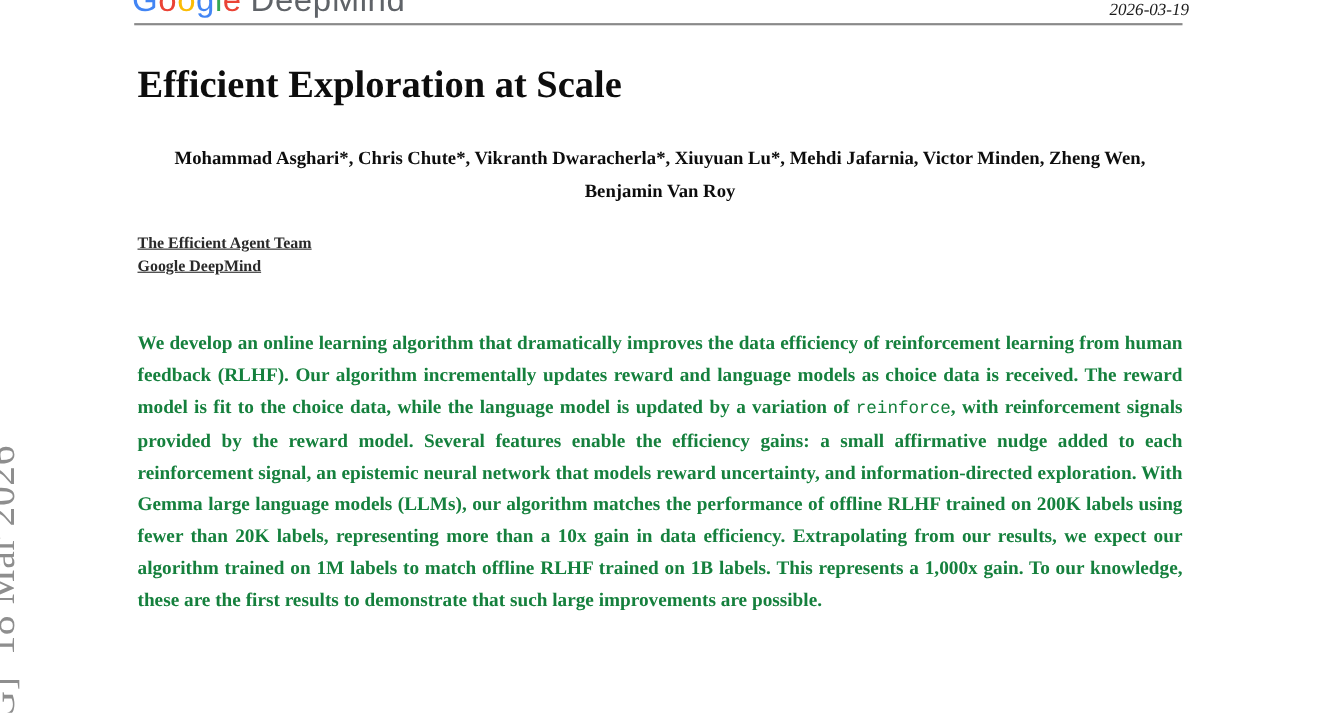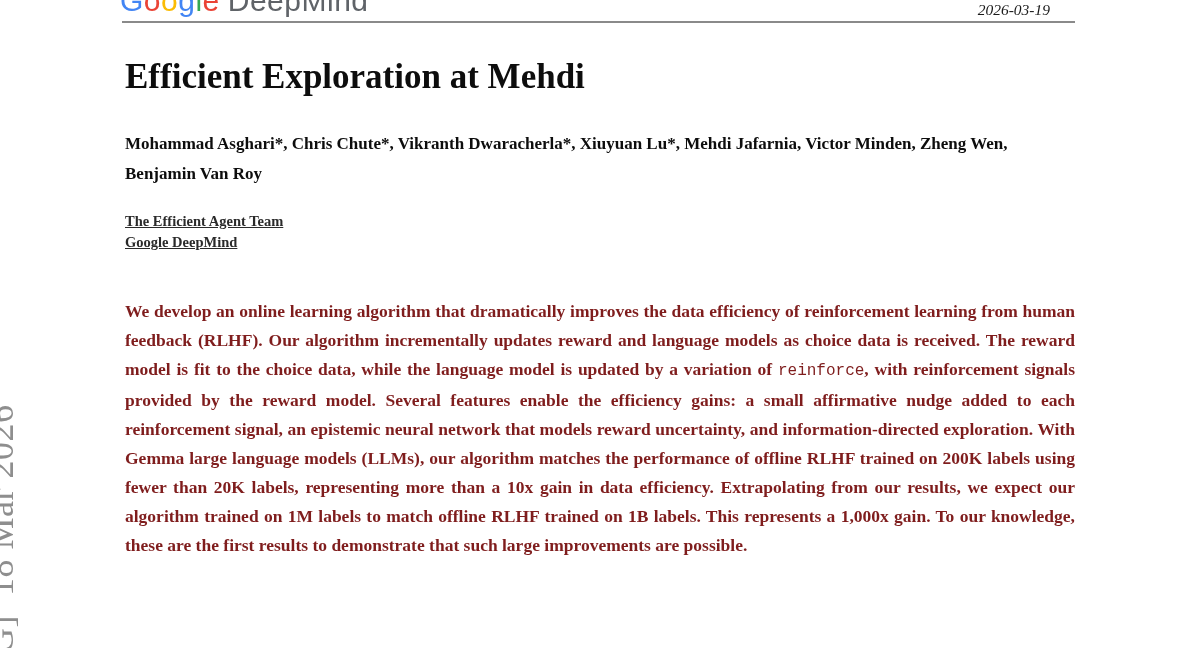--- a/index.html
+++ b/index.html
@@ -39,21 +39,21 @@
     font-size: 30px;
     font-weight: 500;
     letter-spacing: 0.5px;
     line-height: 30px;
     white-space: nowrap;
   }
   .logo .suffix { margin-left: 8px; }
   .header-date {
     position: absolute;
     top: 1px;
-    right: 150px;
+    right: 119px;
     font-style: italic;
     font-size: 15.5px;
     color: #1a1a1a;
   }
   .header-rule {
     position: absolute;
     top: 21px;
     left: 122px;
     width: 953px;
     height: 2px;
@@ -73,36 +73,37 @@
     line-height: 42px;
     font-weight: bold;
     color: #0d0d0d;
   }
   .authors {
     margin: 31px 0 0 0;
     font-size: 17px;
     line-height: 30px;
     font-weight: bold;
     color: #0d0d0d;
+    text-align: center;
   }
   .team-block {
     margin: 22px 0 0 0;
     font-size: 14.5px;
     line-height: 21px;
     font-weight: bold;
     color: #2a2a2a;
     text-decoration: underline;
   }
   .abstract {
     margin: 44px 0 0 0;
     font-size: 17.5px;
     line-height: 29px;
     font-weight: bold;
     text-align: justify;
-    color: #7f1d1d;
+    color: #15803d;
   }
   .abstract code {
     font-family: "Liberation Mono", "DejaVu Sans Mono", monospace;
     font-weight: normal;
     font-size: 16px;
   }
 </style>
 </head>
 <body>
 
@@ -112,21 +113,21 @@
 
   <div class="logo">
     <span><span style="color: rgb(66, 133, 244);">G</span><span style="color: rgb(234, 67, 53);">o</span><span style="color: rgb(251, 188, 5);">o</span><span style="color: rgb(66, 133, 244);">g</span><span style="color: rgb(52, 168, 83);">l</span><span style="color: rgb(234, 67, 53);">e</span></span><span class="suffix" style="color: rgb(95, 99, 104);">DeepMind</span>
   </div>
 
   <div class="header-date">2026-03-19</div>
 
   <div class="header-rule" style="background: rgb(138, 138, 138);"></div>
 
   <div class="main">
-    <h1 class="title">Efficient Exploration at Mehdi</h1>
+    <h1 class="title">Efficient Exploration at Scale</h1>
 
     <p class="authors">Mohammad Asghari*, Chris Chute*, Vikranth Dwaracherla*, Xiuyuan Lu*, Mehdi Jafarnia, Victor Minden, Zheng Wen, Benjamin Van Roy</p>
 
     <div class="team-block">
       <div>The Efficient Agent Team</div>
       <div>Google DeepMind</div>
     </div>
 
     <p class="abstract">
       <span>We develop an online learning algorithm that dramatically improves the data efficiency of reinforcement learning from human feedback (RLHF). Our algorithm incrementally updates reward and language models as choice data is received. The reward model is fit to the choice data, while the language model is updated by a variation of </span><code>reinforce</code><span>, with reinforcement signals provided by the reward model. Several features enable the efficiency gains: a small affirmative nudge added to each reinforcement signal, an epistemic neural network that models reward uncertainty, and information-directed exploration. With Gemma large language models (LLMs), our algorithm matches the performance of offline RLHF trained on 200K labels using fewer than 20K labels, representing more than a 10x gain in data efficiency. Extrapolating from our results, we expect our algorithm trained on 1M labels to match offline RLHF trained on 1B labels. This represents a 1,000x gain. To our knowledge, these are the first results to demonstrate that such large improvements are possible.</span>

